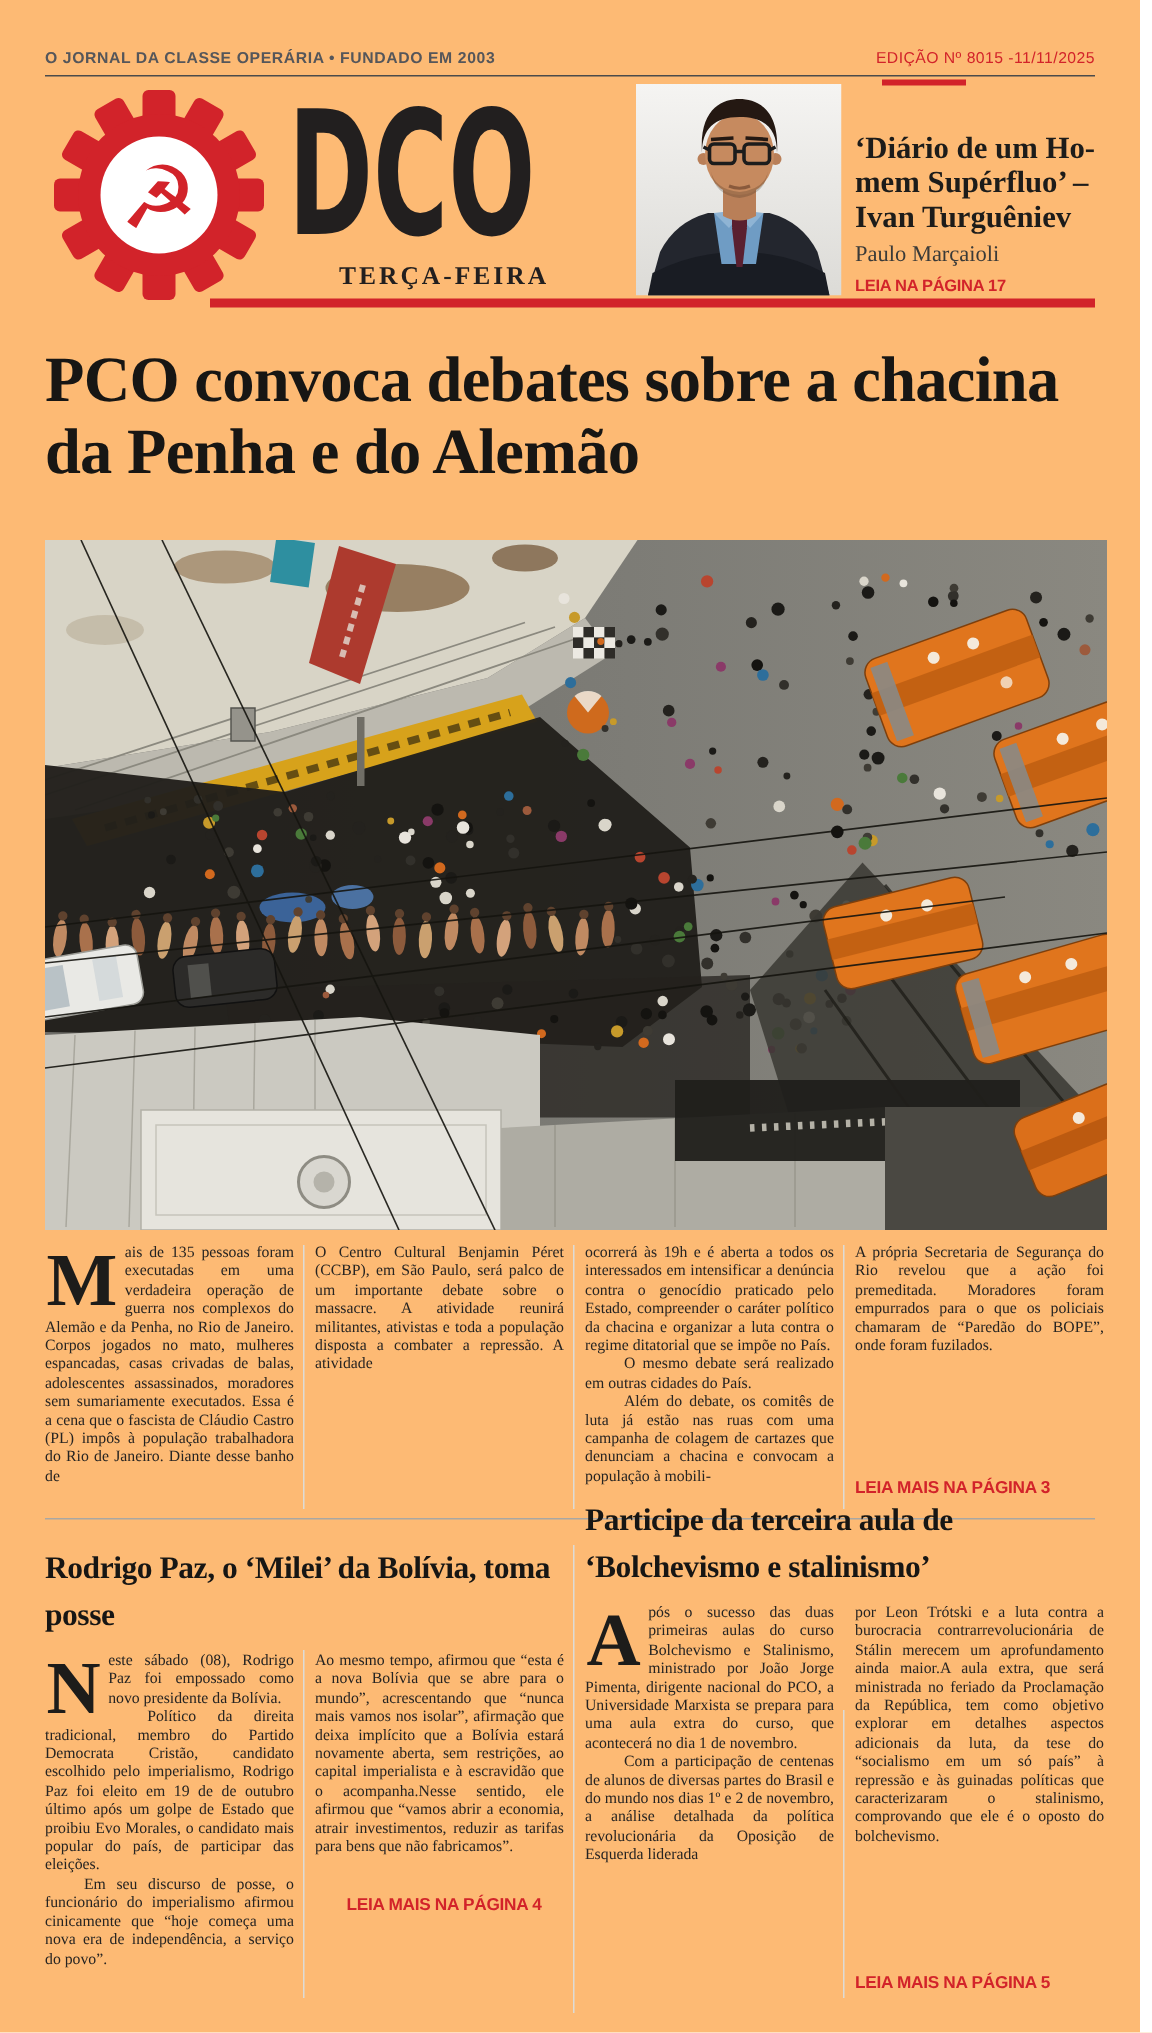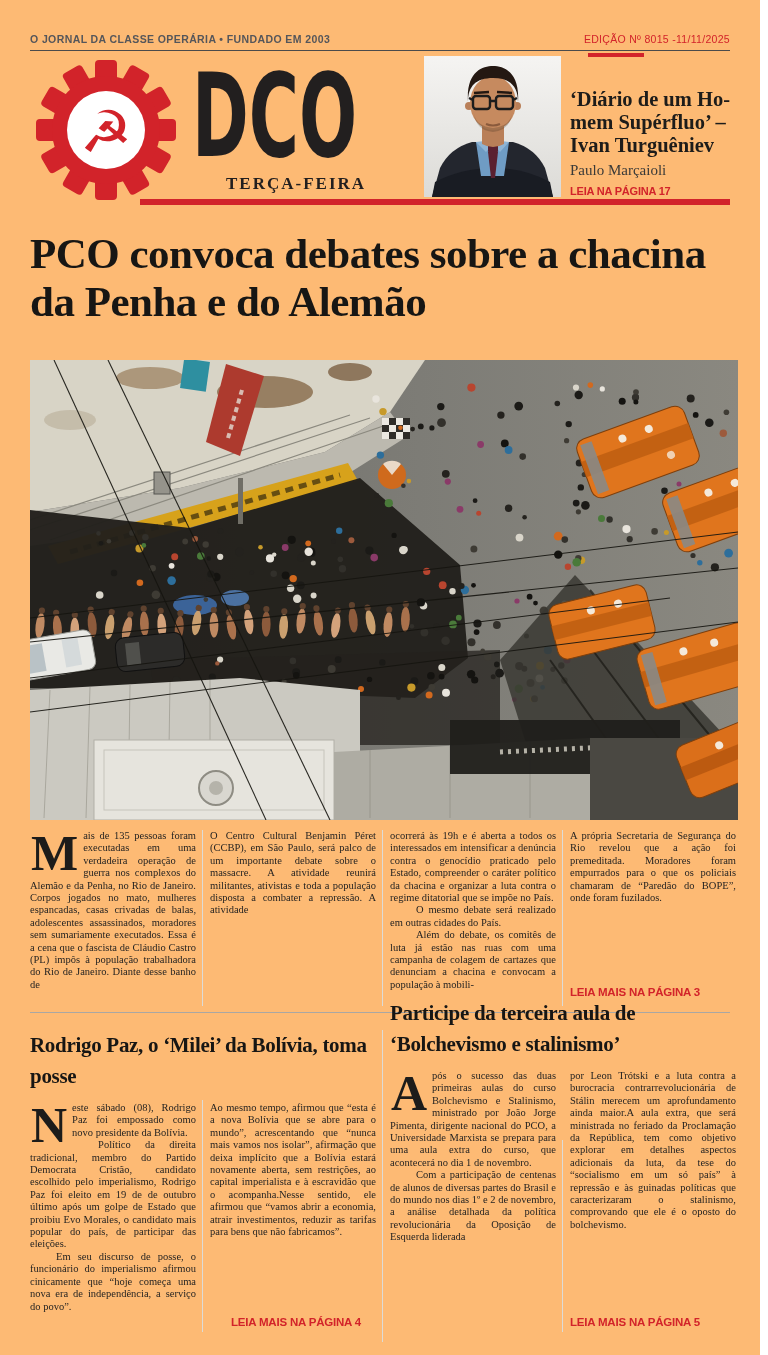--- a/index.html
+++ b/index.html
@@ -36,21 +36,21 @@
 
   
   .lead-cols{position:absolute;left:30px;top:830px;width:708px;display:flex;gap:14px;}
   .col{width:166px;font-size:10.5px;line-height:12.4px;text-align:justify;color:#262422;}
   .para{margin:0;}
   .para + .para{text-indent:26px;}
   .dropcap{float:left;font-size:50px;line-height:41px;padding:3px 5px 0 1px;font-weight:700;color:#1d1c1a;}
   .cta{position:absolute;font-family:"Liberation Sans",sans-serif;font-size:11.5px;font-weight:700;
        color:#d2232a;letter-spacing:-.2px;cursor:pointer;}
   #cta-lead{left:570px;top:986px;}
-  #cta-bolivia{left:210px;top:1316px;padding-left:21px;}
+  #cta-bolivia{left:210px;top:1264px;padding-left:21px;}
   #cta-course{left:570px;top:1316px;}
 
   .section-rule{position:absolute;left:30px;right:30px;top:1012px;height:1px;background:#a9a7a3;}
 
   .article-left{position:absolute;left:30px;top:1030px;width:346px;}
   .article-right{position:absolute;left:390px;top:998px;width:348px;}
   .h2{font-size:21px;line-height:31px;font-weight:700;margin:0;letter-spacing:-.3px;color:#171614;}
   .body-cols{display:flex;gap:14px;margin-top:10px;}
 
   .vrule{position:absolute;width:1px;background:#dddbd6;}

